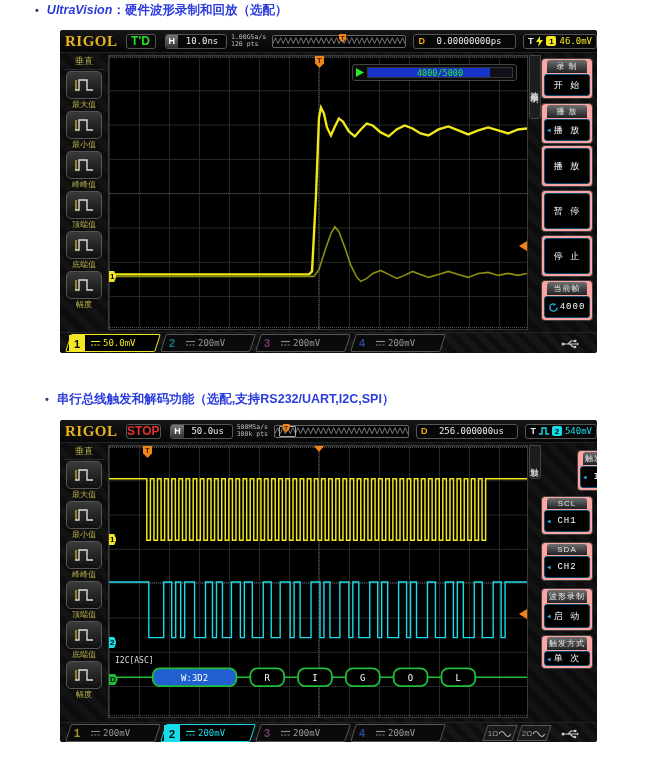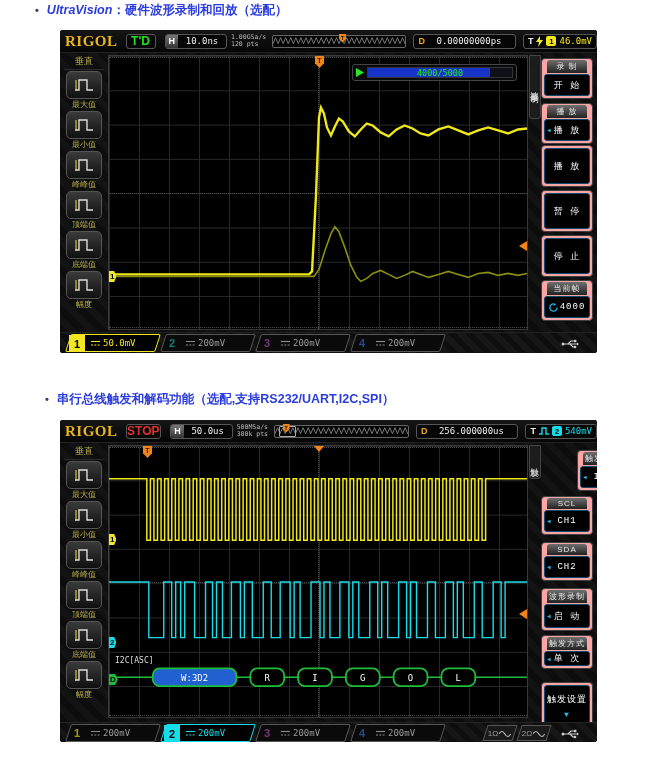--- a/index.html
+++ b/index.html
@@ -469,26 +469,20 @@
         <span>启 动</span>
       </div>
     </div>
     <div class="mi" style="top:192px;">
       <div class="mi-hdr">触发方式</div>
       <div class="mi-btn" style="height:15px;">
         <span class="mi-arrow">◀</span>
         <span>单 次</span>
       </div>
     </div>
-    <div class="mi" style="top:239px;">
-      <div class="mi-btn" style="height:42px; flex-direction:column; gap:5px;">
-        <span>触发设置</span>
-        <span class="mi-downarrow">▼</span>
-      </div>
-    </div>
   </div>
 
   <div class="botbar">
     <span id="s2-channels"><span class="ch-badge" style="left: 8px; width: 90px; border: 1px solid rgba(120, 120, 120, 0.7); background: rgb(10, 10, 10);">
           <span class="inner">
             <span class="ch-num" style="color: rgb(242, 231, 34); opacity: 0.65;">1</span>
             <span class="ch-val">
               <svg width="9" height="7" viewBox="0 0 9 7">
                 <line x1="0" y1="1.5" x2="9" y2="1.5" stroke="#888" stroke-width="1.2"></line>
                 <line x1="0" y1="5" x2="9" y2="5" stroke="#888" stroke-width="1.2" stroke-dasharray="2 1.3"></line>

